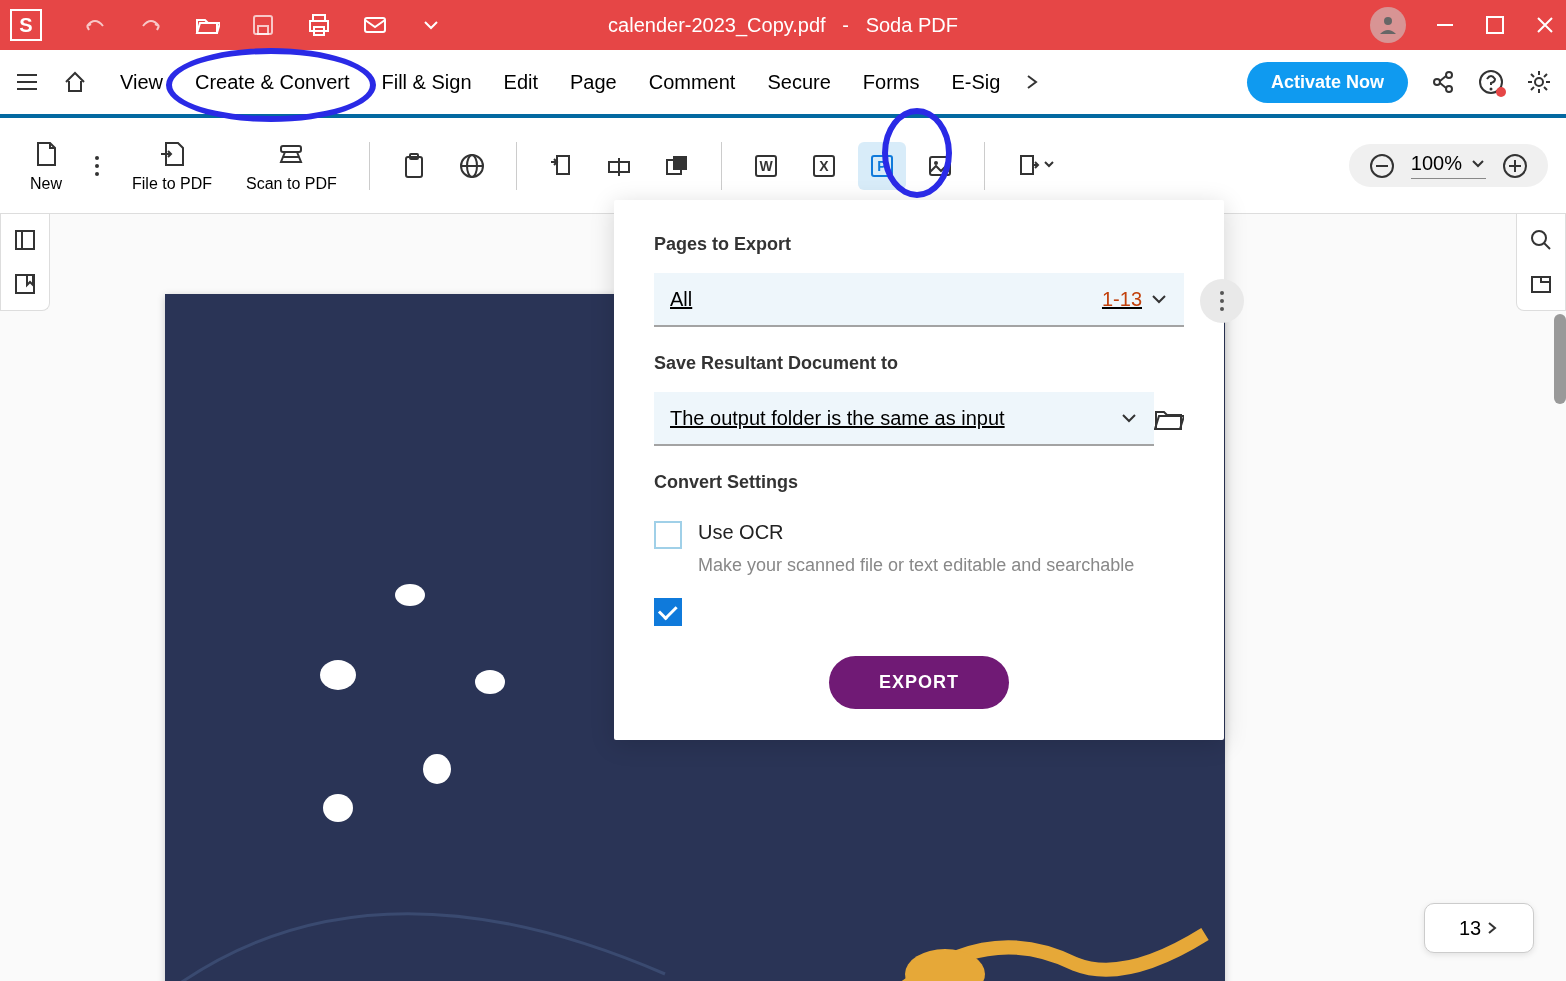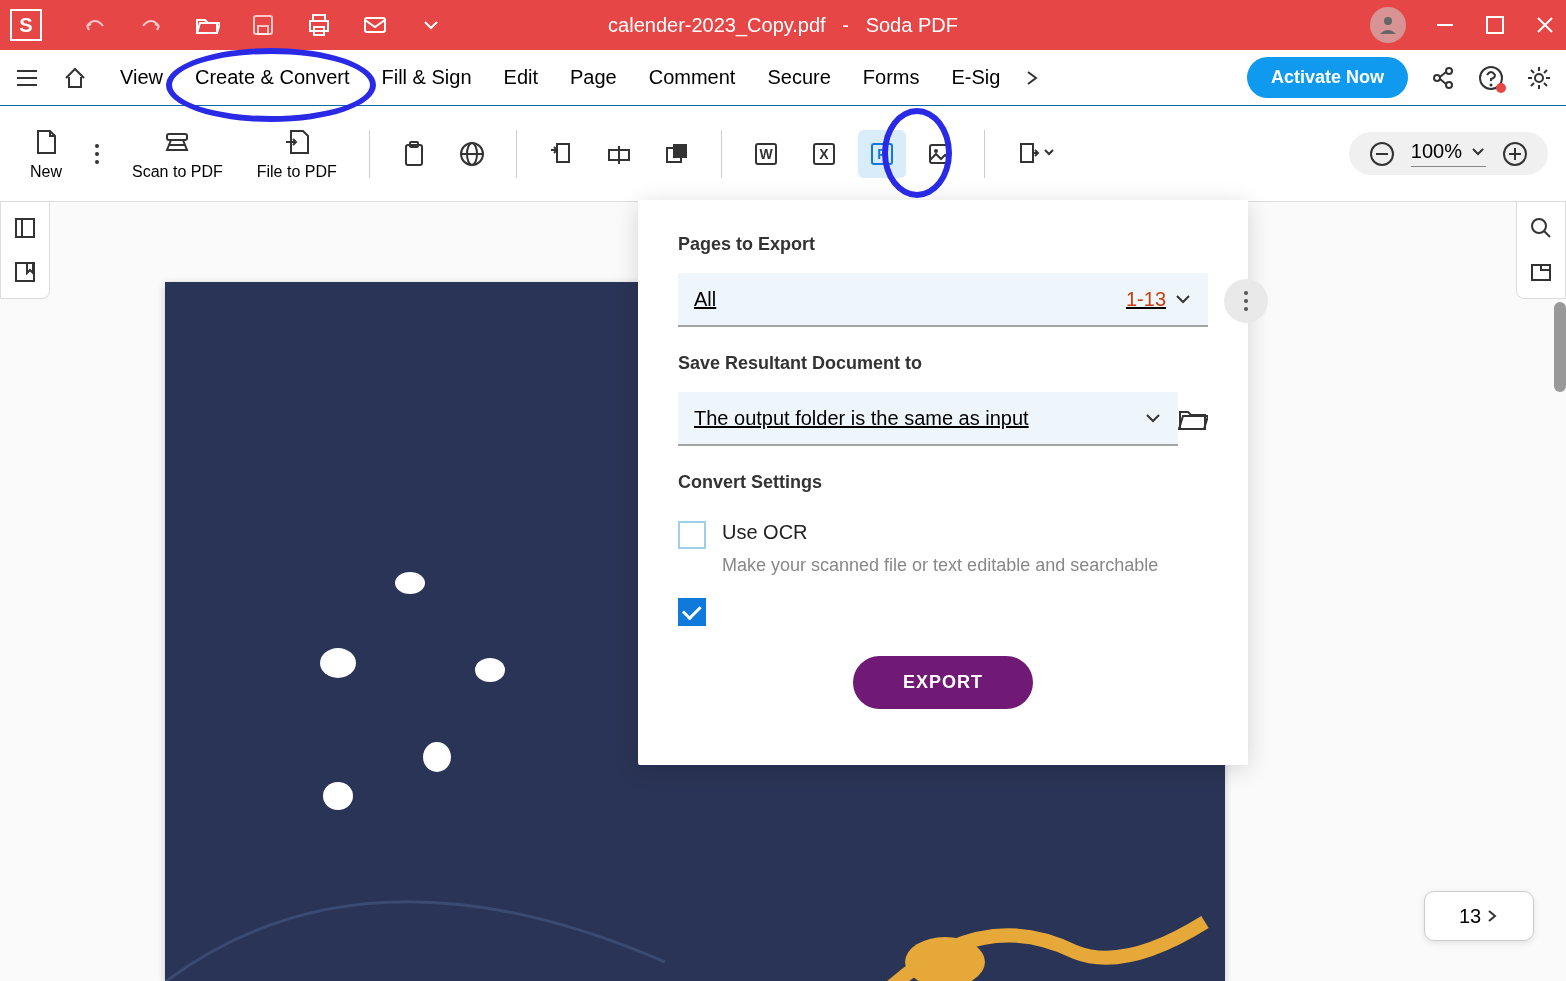--- a/index.html
+++ b/index.html
@@ -8,21 +8,21 @@
 
 .titlebar { height: 50px; background: #e64646; display: flex; align-items: center; color: #fff; padding: 0 10px; position: relative; }
 .logo { width: 32px; height: 32px; border: 2px solid #fff; display: flex; align-items: center; justify-content: center; font-weight: bold; font-size: 20px; margin-right: 40px; color:#fff; }
 .titlebar .tb-icons { display: flex; gap: 30px; align-items: center; }
 .titlebar .tb-icons .ic { width: 26px; height: 26px; display:flex; align-items:center; justify-content:center; cursor:pointer; }
 .titlebar .title-center { position: absolute; left: 50%; transform: translateX(-50%); font-size: 20px; }
 .titlebar .win-controls { margin-left: auto; display: flex; align-items: center; gap: 28px; }
 .avatar { width: 36px; height: 36px; border-radius: 50%; background: #d89494; display:flex; align-items:center; justify-content:center; }
 
 
-.menubar { height: 56px; background: #fff; border-bottom: 1px solid #0369a1; display: flex; align-items: center; padding: 0 14px; gap: 12px; font-size: 20px; position: relative; }
+.menubar { height: 68px; background: #fff; border-bottom: 4px solid #0369a1; display: flex; align-items: center; padding: 0 14px; gap: 12px; font-size: 20px; position: relative; }
 .menubar .menu-item { padding: 6px 10px; cursor:pointer; white-space: nowrap; }
 .activate-btn { background: #0f9af0; color: #fff; font-weight: bold; font-size: 18px; padding: 10px 24px; border-radius: 24px; border:none; cursor:pointer; margin-left: 20px; }
 .menubar .right { margin-left: auto; display:flex; align-items:center; gap: 22px; }
 .help-wrap { position: relative; }
 .red-dot { position:absolute; bottom:-2px; right:-2px; width:10px; height:10px; background:#e64646; border-radius:50%; }
 
 
 .circle-highlight { position: absolute; border: 6px solid #2a2ae6; border-radius: 50%; pointer-events: none; z-index: 50; }
 .circle1 { left: 166px; top: 48px; width: 210px; height: 74px; }
 .circle2 { left: 882px; top: 108px; width: 70px; height: 90px; }
@@ -42,21 +42,21 @@
 .left-rail { position:absolute; left:0; top:0; width:50px; background:#fff; border:1px solid #ddd; border-top:none; display:flex; flex-direction:column; gap:20px; padding:14px 0; align-items:center; border-radius: 0 0 8px 0;}
 .right-rail { position:absolute; right:0; top:0; width:50px; background:#fff; border:1px solid #ddd; border-top:none; display:flex; flex-direction:column; gap:20px; padding:14px 0; align-items:center; border-radius: 0 0 0 8px; }
 .doc-tab { position:absolute; left:54px; top:6px; background:#e3f0f9; padding: 8px 14px; font-size:18px; border-radius:4px; }
 
 .canvas { position:absolute; left:165px; top:80px; width:1060px; height:700px; background:#2a3456; overflow:hidden; box-shadow: 0 2px 8px rgba(0,0,0,0.2); }
 .leaf { position:absolute; right:340px; top:-50px; width:240px; height:480px; background:#f08080; border-radius: 0 0 50% 50% / 0 0 100% 100%; transform: rotate(8deg); }
 .leaf::before { content:''; position:absolute; left:50%; top:0; bottom:0; width:2px; background:#2a3456; }
 .dot { position:absolute; background:#fff; border-radius:50%; }
 
 
-.panel { position:absolute; left:638px; top:200px; width:610px; background:#fff; border-radius:2px; box-shadow: 0 4px 24px rgba(0,0,0,0.15); padding: 34px 40px 46px 40px; z-index: 20; }
+.panel { position:absolute; left:614px; top:200px; width:610px; background:#fff; border-radius:2px; box-shadow: 0 4px 24px rgba(0,0,0,0.15); padding: 34px 40px 21px 40px; z-index: 20; }
 .panel h4 { font-size:18px; font-weight:600; color:#333; margin-bottom:18px; }
 .select-box { background:#eef6fb; height:54px; display:flex; align-items:center; padding: 0 16px; border-bottom:2px solid #a3a3a3; font-size:20px; margin-bottom:26px; position:relative;text-decoration:underline; }
 .select-box .right-val { margin-left:auto; margin-right:8px; color:#c2410c; }
 .kebab { position:absolute; right:-60px; top:6px; width:44px; height:44px; border-radius:50%; background:#e9e9e9; display:flex; align-items:center; justify-content:center; cursor:pointer; }
 .folder-row { display:flex; align-items:center; margin-bottom:26px; }
 .folder-row .select-box { flex:1; margin-bottom:0; }
 .check-row { display:flex; align-items:flex-start; gap:16px; margin-bottom:6px; }
 .checkbox { width:28px; height:28px; border:2px solid #a0d0e8; flex-shrink:0; display:flex; align-items:center; justify-content:center; }
 .checkbox.checked { background:#0f7adb; border-color:#0f7adb; }
 .checkbox.checked::after { content:''; width:14px; height:8px; border-left:3px solid #fff; border-bottom:3px solid #fff; transform: rotate(-45deg) translate(1px,-2px); }
@@ -214,35 +214,35 @@
   <div style="padding:10px;">
       <svg width="6" height="22">
         <circle cx="3" cy="3" r="2" fill="#333"></circle>
         <circle cx="3" cy="11" r="2" fill="#333"></circle>
         <circle cx="3" cy="19" r="2" fill="#333"></circle>
       </svg>
     </div>
   <div class="tool">
     <div class="tool-ic">
         <svg width="28" height="28">
+          <path class="stroke2" d="M8 3 h12 l5 5 v17 h-17 z"></path>
+          <path class="stroke2" d="M3 14 h10 M10 11 l3 3 l-3 3"></path>
+        </svg>
+      </div>
+    <span>File to PDF</span>
+  </div>
+  <div class="tool">
+    <div class="tool-ic">
+        <svg width="28" height="28">
           <rect class="stroke2" x="4" y="6" width="20" height="6" rx="2"></rect>
           <path class="stroke2" d="M8 12 l-4 10 h20 l-4 -10"></path>
           <line class="stroke2" x1="6" y1="17" x2="22" y2="17"></line>
         </svg>
       </div>
     <span>Scan to PDF</span>
-  </div>
-  <div class="tool">
-    <div class="tool-ic">
-        <svg width="28" height="28">
-          <path class="stroke2" d="M8 3 h12 l5 5 v17 h-17 z"></path>
-          <path class="stroke2" d="M3 14 h10 M10 11 l3 3 l-3 3"></path>
-        </svg>
-      </div>
-    <span>File to PDF</span>
   </div>
   <div class="vsep"></div>
   <div class="tool-sq">
       <svg width="28" height="28">
         <rect class="stroke2" x="6" y="5" width="16" height="20" rx="2"></rect>
         <rect class="stroke2" x="10" y="2" width="8" height="5" rx="1"></rect>
       </svg>
     </div>
   <div class="tool-sq">
       <svg width="28" height="28">

